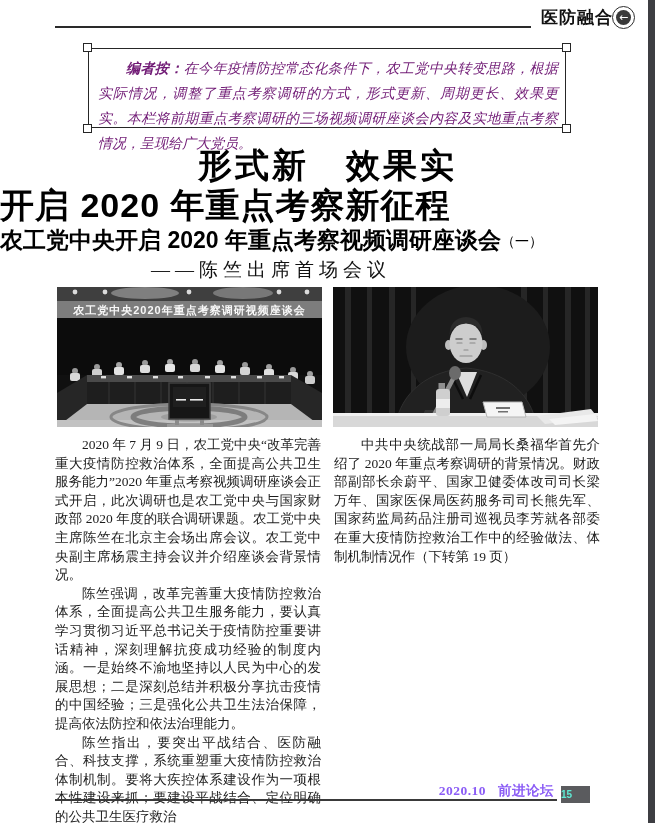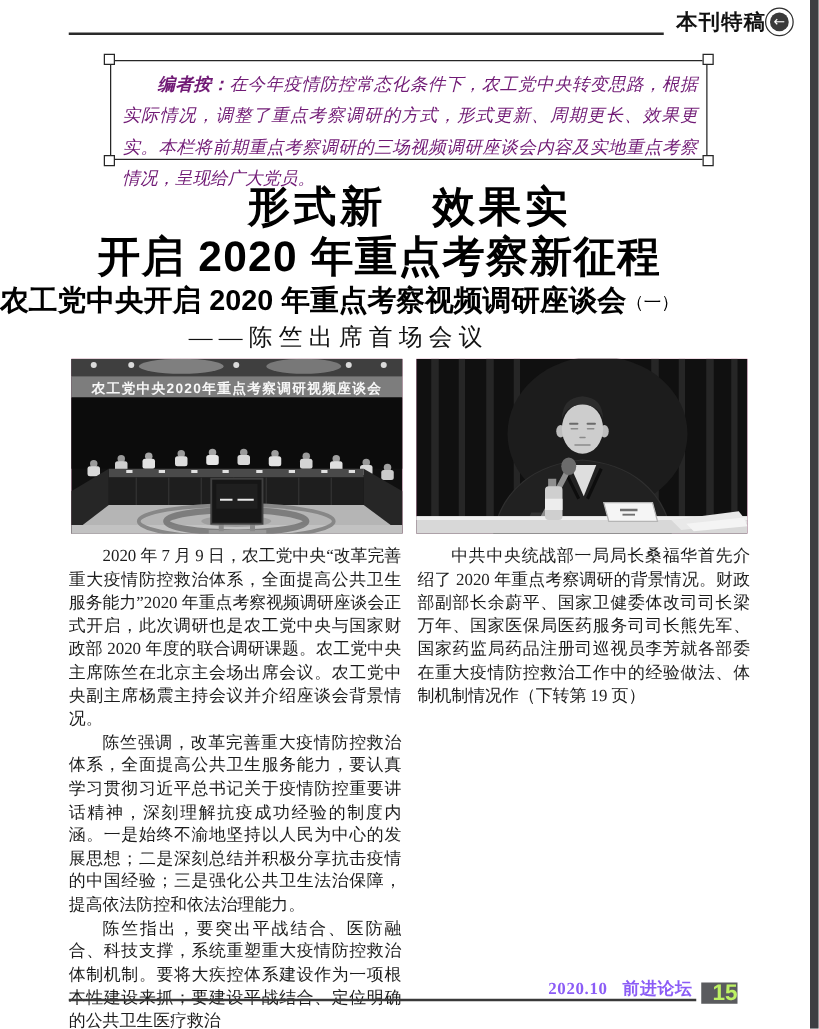--- a/index.html
+++ b/index.html
@@ -20,21 +20,21 @@
   
   .note-box{position:absolute;left:88px;top:48px;width:478px;height:80px;border:1.5px solid #262626;box-sizing:border-box;}
   .note-corner{position:absolute;width:9px;height:9px;border:1.5px solid #262626;background:#fff;box-sizing:border-box;}
   .nc-tl{left:-6px;top:-6px;} .nc-tr{right:-6px;top:-6px;} .nc-bl{left:-6px;bottom:-6px;} .nc-br{right:-6px;bottom:-6px;}
   .note-text{position:absolute;left:98px;top:56px;width:460px;font-size:14px;line-height:25px;
     font-style:italic;text-align:justify;text-indent:2em;color:#701a75;}
   .note-label{font-weight:bold;}
   
   .title-1{position:absolute;left:0;top:143px;width:655px;text-align:center;
     font-family:Liberation Sans, sans-serif;font-weight:bold;font-size:34px;letter-spacing:3px;color:#000;}
-  .title-2{position:absolute;left:0;top:183px;width:607px;text-align:center;
+  .title-2{position:absolute;left:0;top:183px;width:607px;text-align:left;
     font-family:"Liberation Sans", sans-serif;font-weight:bold;font-size:34px;letter-spacing:1px;color:#000;}
   .subtitle{position:absolute;left:0;top:225px;width:655px;text-align:left;
     font-family:"Liberation Sans", sans-serif;font-weight:bold;font-size:23px;color:#000;}
   .subtitle-suffix{font-size:14px;font-weight:normal;vertical-align:2px;}
   .byline{position:absolute;left:0;top:257px;width:542px;text-align:center;
     font-size:19px;letter-spacing:5px;color:#111;}
   
   .photo{position:absolute;top:287px;width:265px;height:140px;background:#f9a8d4;}
   .photo-left{left:57px;} .photo-right{left:333px;}
   .photo svg{display:block;}
@@ -43,30 +43,30 @@
   .col-left{left:55px;} .col-right{left:334px;}
   .col p{margin:0;font-size:13.5px;line-height:18.6px;text-align:justify;
     text-indent:2em;word-break:break-all;color:#1c1c1c;}
   .col p.no-indent{text-indent:0;}
   
   .footer-line{position:absolute;left:55px;top:799px;width:502px;height:2px;background:#3a3a3a;}
   .footer-text{position:absolute;left:300px;top:782px;width:254px;text-align:right;
     font-weight:bold;font-size:13.5px;letter-spacing:0.5px;color:#8b5cf6;}
   .footer-issue{margin-right:12px;}
   .footer-pagebox{position:absolute;left:561px;top:786px;width:29px;height:17px;background:#5a5b5e;
-    color:#bef264;font-family:"Liberation Sans", sans-serif;font-weight:bold;font-size:18px;
-    text-align:right;line-height:17px;}
+    color:#5eead4;font-family:"Liberation Sans", sans-serif;font-weight:bold;font-size:10px;
+    text-align:left;line-height:17px;}
 </style>
 </head>
 <body>
 
 <div class="edge-band"></div>
 
 <div class="header-line"></div>
-<div class="header-tag">本刊特稿</div>
+<div class="header-tag">医防融合</div>
 <div class="header-icon">
   <span class="header-icon-inner">←</span>
 </div>
 
 <div class="note-box">
   <span class="note-corner nc-tl"></span>
   <span class="note-corner nc-tr"></span>
   <span class="note-corner nc-bl"></span>
   <span class="note-corner nc-br"></span>
 </div>

